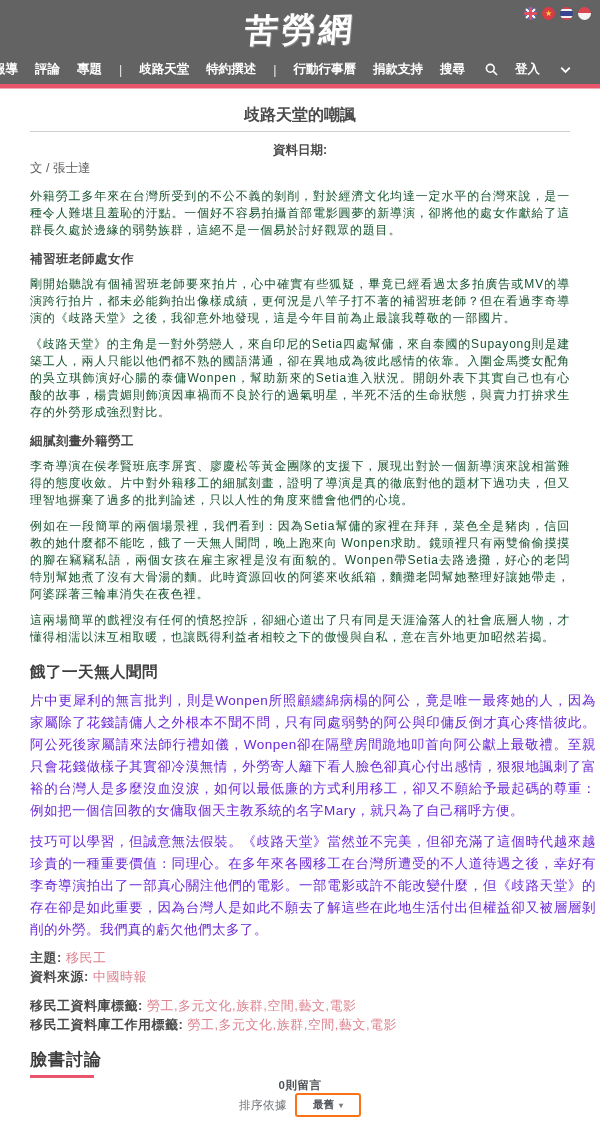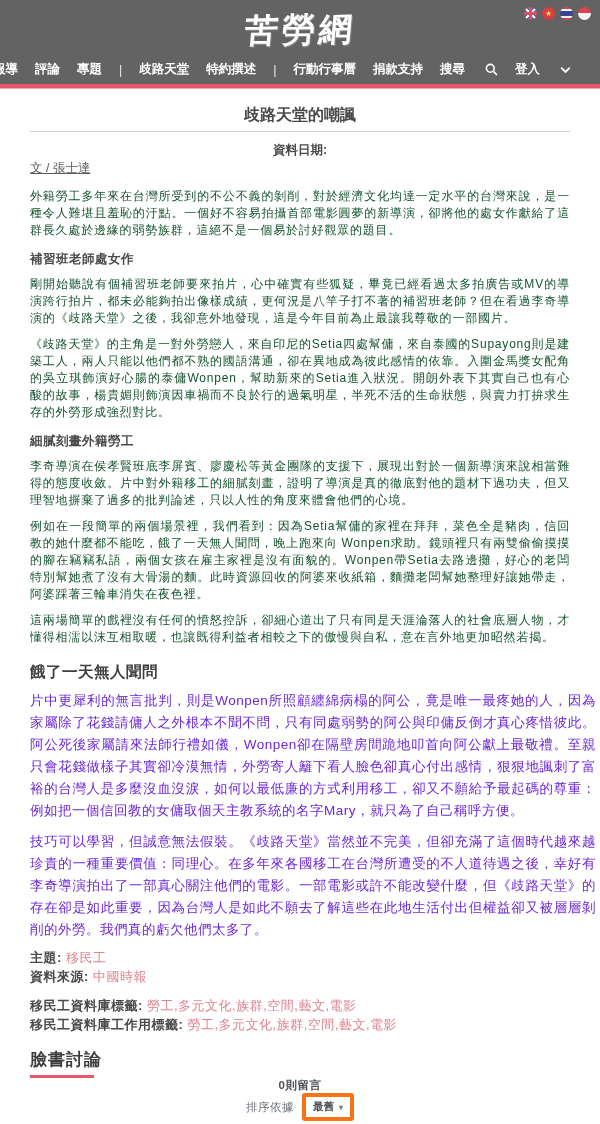--- a/index.html
+++ b/index.html
@@ -46,40 +46,40 @@
   .main-nav .nav-item { cursor:pointer; }
   .main-nav .nav-sep { color:#e9e9e9; font-weight:normal; }
   .nav-search, .nav-login { display:flex; align-items:center; gap:20px; cursor:pointer; }
   .accent-line { height:4px; background:#e9566b; box-shadow:0 1px 0 #f3aab4; flex:none; }
   
   main { flex:1; display:flex; flex-direction:column; padding:18px 30px 0 30px; }
   .article-title { text-align:center; font-size:16px; line-height:18px; color:#4a4a4a; font-weight:bold; margin-bottom:7px; }
   .title-rule { border:none; border-top:1px solid #cfcfcf; margin-bottom:10px; }
   .date-label { font-size:12.5px; font-weight:bold; color:#4a4a4a; line-height:16px; margin-bottom:2px;text-align:center; }
   .date-value { font-size:12.5px; color:#5c5c5c; line-height:16px; margin-bottom:8px; }
-  .byline { font-size:12.5px; color:#5c5c5c; line-height:16px; margin-bottom:12px;text-decoration:underline; }
+  .byline { font-size:12.5px; color:#5c5c5c; line-height:16px; margin-bottom:12px; }
   p.small { font-size:12px; line-height:17px; letter-spacing:0.8px; color:#14532d; text-align:justify; margin-bottom:9px; }
   h3.sub-small { font-size:12.5px; line-height:15px; color:#4a4a4a; margin:4px 0 9px; letter-spacing:0.5px; }
   h2.sub-big { font-size:15.5px; line-height:17px; color:#3f3f3f; margin:8px 0 10px; letter-spacing:0.5px; }
   p.big { font-size:13.5px; line-height:22px; letter-spacing:0.5px; color:#6d28d9; text-align:justify;
           margin-bottom:9px; margin-right:-26px; }
   
   .meta-row { font-size:13px; line-height:16px; margin-bottom:3px; color:#4a4a4a; letter-spacing:0.5px; }
   .meta-row.gap-top { margin-top:10px; }
   .meta-label { font-weight:bold; color:#4a4a4a; }
   .meta-link, .tag, .tag-list { color:#dd8490; text-decoration:none; cursor:pointer; }
   
   .fb-heading { font-size:17px; font-weight:bold; color:#3d3d3d; margin-top:12px; letter-spacing:1px; }
   .fb-underline { width:64px; height:3px; background:#e9566b; margin-top:4px; }
   .fb-bar { margin-top:auto; margin-bottom:14px; display:flex; justify-content:space-between; align-items:center;flex-direction:column; }
   .fb-count { font-size:11.5px; font-weight:bold; color:#4b4f56; letter-spacing:0.5px; }
   .fb-sort { display:flex; align-items:center; gap:8px; }
   .fb-sort-label { font-size:11.5px; color:#6d7175; letter-spacing:0.5px; }
-  .fb-sort-btn { display:flex; align-items:center; gap:5px; border:4px solid #f97316; border-radius:3px;
-    background:#fff; padding:3px 7px; font-size:10.5px; font-weight:bold; color:#4b4f56; cursor:pointer; }
+  .fb-sort-btn { display:flex; align-items:center; gap:5px; border:2px solid #f97316; border-radius:3px;
+    background:#fff; padding:3px 16px; font-size:10.5px; font-weight:bold; color:#4b4f56; cursor:pointer; }
   .fb-sort-caret { font-size:8px; color:#7a7d81; }
 </style>
 </head>
 <body>
 
 <header class="site-header">
   <div class="lang-row">
     <span class="flag flag-uk"></span>
     <span class="flag flag-vn"></span>
     <span class="flag flag-th"></span>

